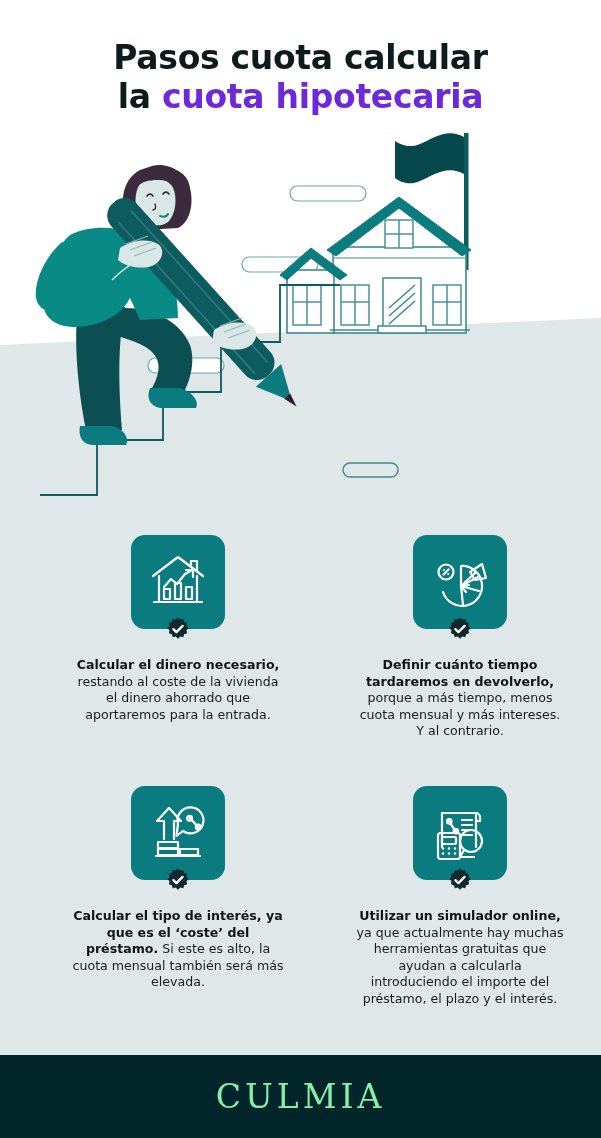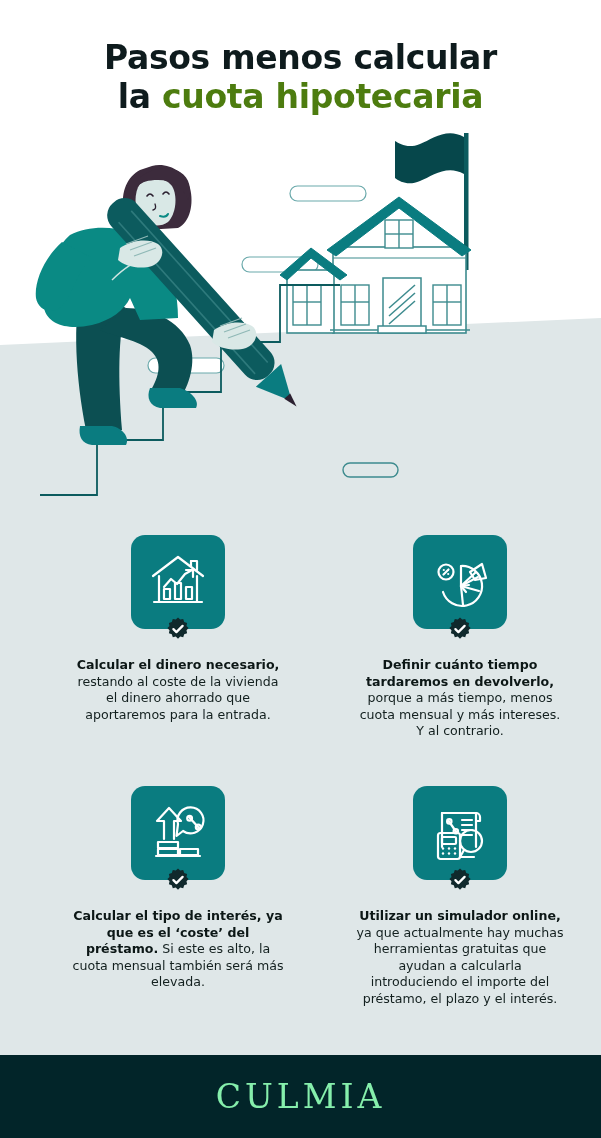--- a/index.html
+++ b/index.html
@@ -20,21 +20,21 @@
 
   
   .title-wrap {
     position:absolute; left:0; top:38px; width:601px;
     text-align:center; z-index:5;
   }
   .title-line {
     font-weight:bold; font-size:33px; line-height:39px;
     color:#0e1b1d; letter-spacing:-0.3px;
   }
-  .accent { color:#4d7c0f; }
+  .accent { color:#6d28d9; }
 
   
   .hero { position:absolute; left:0; top:130px; width:601px; height:400px; z-index:4; }
 
   
   .grid {
     position:absolute; left:0; top:535px; width:601px; z-index:5;
   }
   .row { display:flex;padding-left:37px; }
   .card { width:300.5px; display:flex; flex-direction:column; align-items:center; }
@@ -69,21 +69,21 @@
 </head>
 <body>
 
 <div class="page">
 
   <svg class="bg-band" viewBox="0 0 601 1056" preserveAspectRatio="none">
     <polygon points="0,345 601,318 601,1056 0,1056" fill="#dfe7e8"></polygon>
   </svg>
 
   <div class="title-wrap">
-    <div class="title-line">Pasos menos calcular</div>
+    <div class="title-line">Pasos cuota calcular</div>
     <div class="title-line"><span>la </span><span class="accent">cuota hipotecaria</span></div>
   </div>
 
   <svg class="hero" viewBox="0 0 601 400" preserveAspectRatio="none">
     <defs>
       <clipPath id="clipBand">
           <polygon points="0,215 601,188 601,400 0,400"></polygon>
         </clipPath>
     </defs>
 

